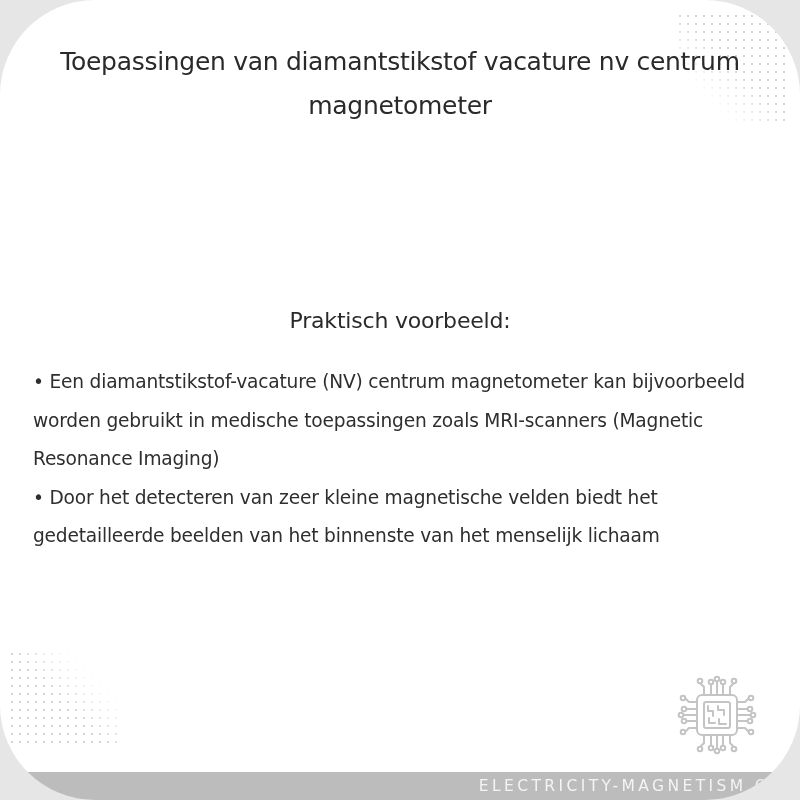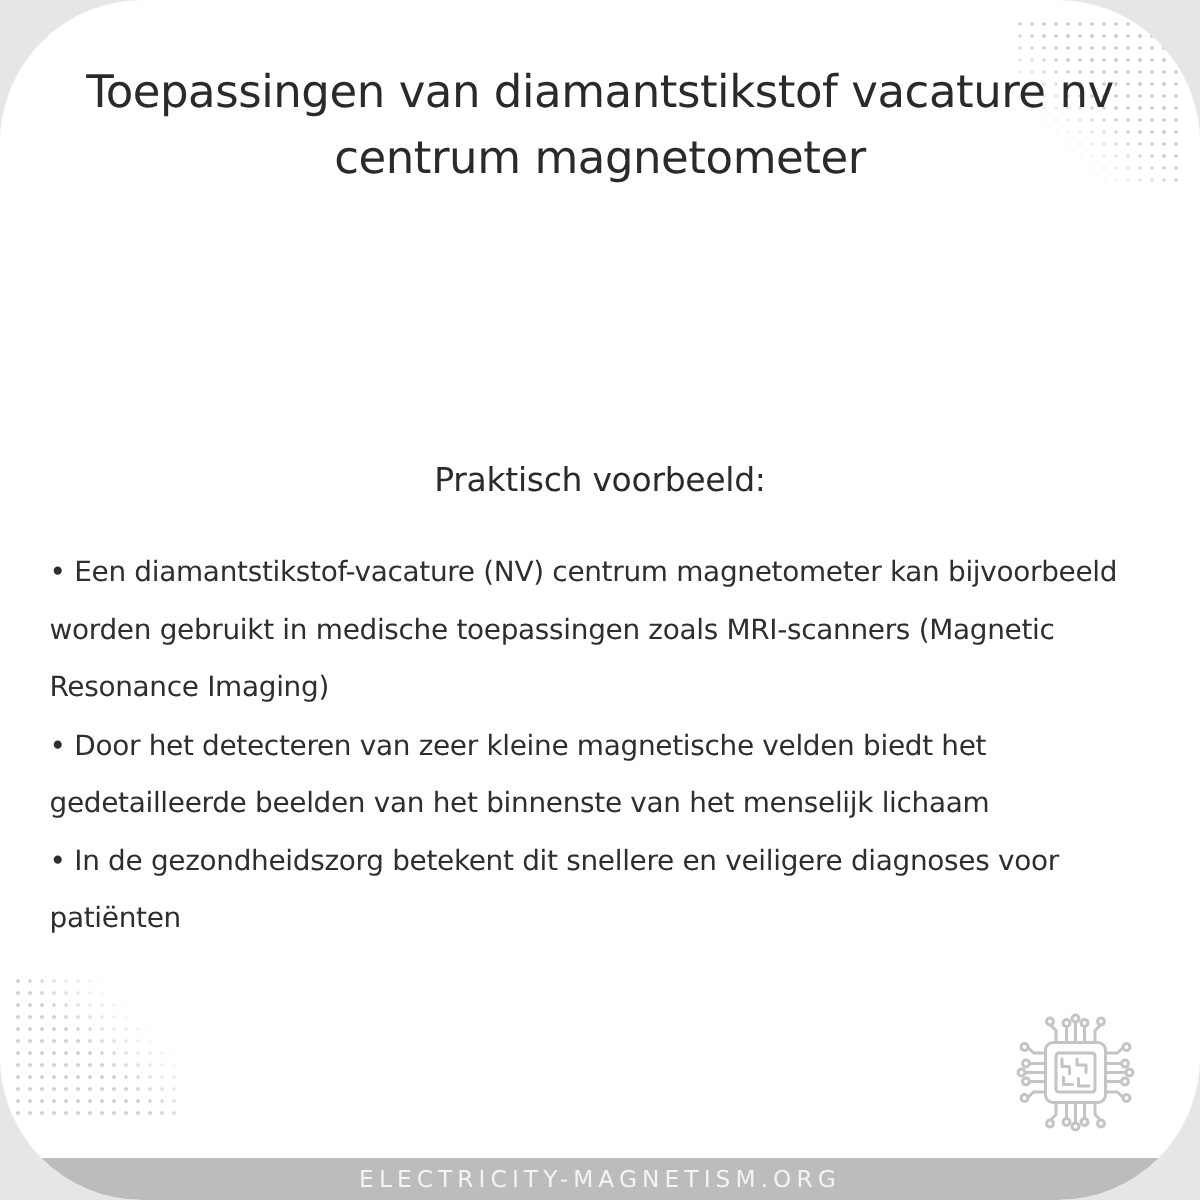--- a/index.html
+++ b/index.html
@@ -50,21 +50,21 @@
       -webkit-mask-image: linear-gradient(45deg, #000 45%, transparent 75%);
       mask-image: linear-gradient(45deg, #000 45%, transparent 75%);
     }
     .title {
       position: absolute;
       left: 20px;
       right: 20px;
       top: 40px;
       text-align: center;
       color: #2a2a2a;
-      font-size: 30px;
+      font-size: 25px;
       line-height: 44px;
       letter-spacing: -0.3px;
     }
     .content {
       position: absolute;
       left: 33px;
       right: 28px;
       color: #2e2e2e;
       font-size: 18.6px;
       line-height: 38.5px;
@@ -91,21 +91,21 @@
       width: 86px;
       height: 86px;
     }
     .footer {
       position: absolute;
       left: 0;
       right: 0;
       top: 772px;
       height: 28px;
       background: #bcbcbc;
-      text-align: center;
+      text-align: right;
       color: #f4f4f4;
       font-size: 15.5px;
       line-height: 28px;
       letter-spacing: 3.4px;
       font-family: "DejaVu Sans", sans-serif;
     }
   </style>
 </head>
 <body>
 
@@ -116,21 +116,20 @@
     <div class="dots dots-bl"></div>
 
     <h1 class="title" style="margin:0;font-weight:normal;">Toepassingen van diamantstikstof vacature nv centrum magnetometer</h1>
 
 
     <h2 class="subheading" style="margin:0;font-weight:normal;">Praktisch voorbeeld:</h2>
 
     <div class="content examples">
       <span class="bullet-line">• Een diamantstikstof-vacature (NV) centrum magnetometer kan bijvoorbeeld worden gebruikt in medische toepassingen zoals MRI-scanners (Magnetic Resonance Imaging)</span>
       <span class="bullet-line">• Door het detecteren van zeer kleine magnetische velden biedt het gedetailleerde beelden van het binnenste van het menselijk lichaam</span>
-      <span class="bullet-line">• In de gezondheidszorg betekent dit snellere en veiligere diagnoses voor patiënten</span>
     </div>
 
     <div class="chip">
       <svg width="86" height="86" viewBox="0 0 86 86" fill="none" stroke="#c4c4c4" stroke-width="2" stroke-linecap="round" stroke-linejoin="round">
 
         <rect x="23" y="23" width="40" height="40" rx="5"></rect>
 
         <rect x="30" y="30" width="26" height="26" rx="2"></rect>
         <polyline points="34,34 34,39 39,39 39,44"></polyline>
         <polyline points="44,34 44,38 50,38 50,43"></polyline>

